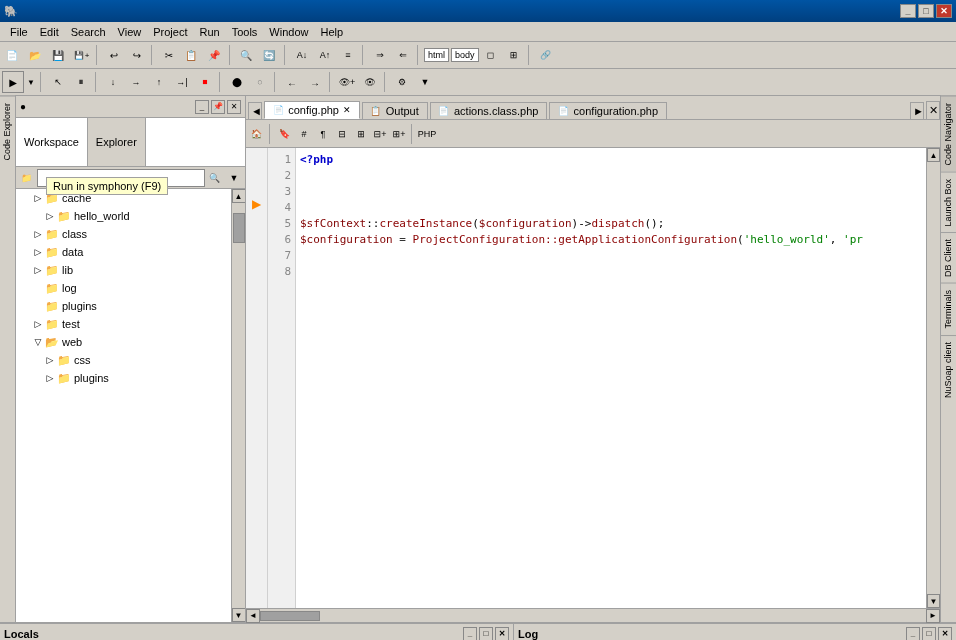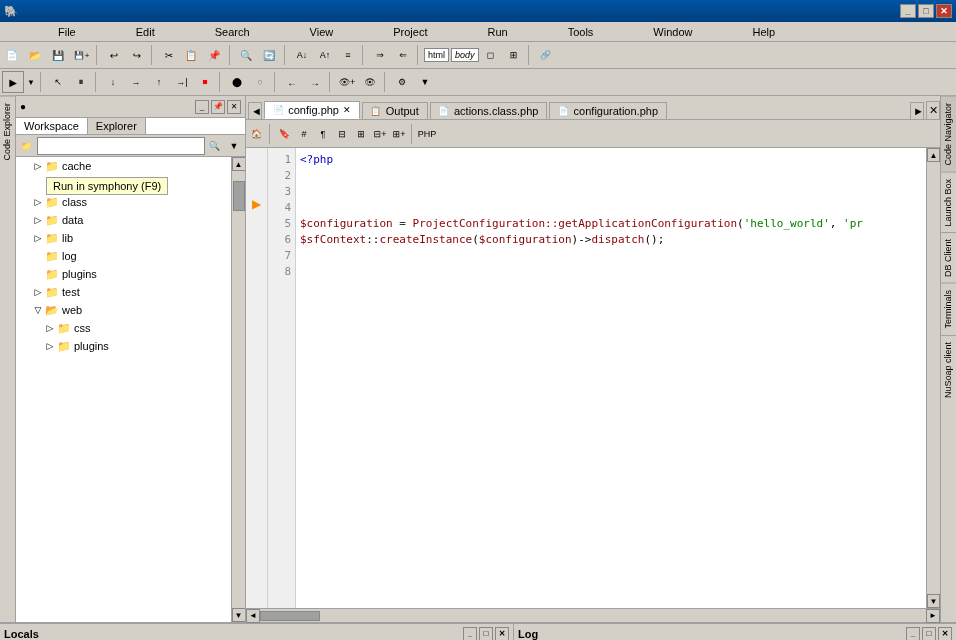--- a/index.html
+++ b/index.html
@@ -8,59 +8,59 @@
     
     #title-bar { background: linear-gradient(to bottom, #0054a3, #003f7f); color: white; height: 22px; display: flex; align-items: center; padding: 0 4px; font-size: 11px; font-weight: bold; }
     #title-bar-controls { margin-left: auto; display: flex; gap: 2px; }
     .title-btn { width: 16px; height: 14px; border: 1px solid #888; display: flex; align-items: center; justify-content: center; font-size: 9px; cursor: pointer; color: #333; }
     .title-btn.close { background: #c0392b; color: white; }
     .title-btn.max { background: #d4d0c8; }
     .title-btn.min { background: #d4d0c8; }
     
     
     #menu-bar { background: #d4d0c8; height: 20px; display: flex; align-items: center; padding: 0 4px; border-bottom: 1px solid #a0a0a0; }
-    .menu-item { padding: 2px 6px; font-size: 11px; cursor: pointer; margin-left: 48px; }
+    .menu-item { padding: 2px 6px; font-size: 11px; cursor: pointer; }
     
     
     .toolbar { background: #d4d0c8; height: 26px; display: flex; align-items: center; padding: 0 2px; border-bottom: 1px solid #a0a0a0; gap: 1px; }
     .tb-btn { width: 22px; height: 22px; display: flex; align-items: center; justify-content: center; border: 1px solid transparent; cursor: pointer; font-size: 10px; background: #d4d0c8; }
     .tb-sep { width: 4px; height: 20px; border-left: 1px solid #a0a0a0; margin: 0 2px; }
     
     
     #main-layout { display: flex; height: calc(640px - 22px - 20px - 52px - 20px); }
     
     
     #left-panel { width: 16px; background: #d4d0c8; display: flex; flex-direction: column; border-right: 1px solid #a0a0a0; }
     .side-tab { writing-mode: vertical-lr; transform: rotate(180deg); padding: 8px 2px; font-size: 10px; cursor: pointer; background: #d4d0c8; border-bottom: 1px solid #a0a0a0; text-align: center; }
     
     
     #file-tree { width: 230px; background: white; border-right: 1px solid #a0a0a0; display: flex; flex-direction: column; }
     #file-tree-header { background: #d4d0c8; padding: 2px 4px; border-bottom: 1px solid #a0a0a0; display: flex; align-items: center; justify-content: space-between; height: 22px; }
     #file-tree-tabs { display: flex; border-bottom: 1px solid #a0a0a0; }
-    .ft-tab { padding: 2px 8px; font-size: 11px; cursor: pointer; border-right: 1px solid #a0a0a0; background: #d4d0c8; }
+    .ft-tab { padding: 18px 8px; font-size: 11px; cursor: pointer; border-right: 1px solid #a0a0a0; background: #d4d0c8; }
     .ft-tab.active { background: white; }
     #file-tree-toolbar { background: #d4d0c8; height: 22px; display: flex; align-items: center; padding: 0 2px; border-bottom: 1px solid #a0a0a0; gap: 1px; }
     .tree-item { display: flex; align-items: center; padding: 1px 2px; cursor: pointer; white-space: nowrap; }
     .tree-expand { width: 12px; height: 12px; display: flex; align-items: center; justify-content: center; font-size: 9px; }
     .tree-icon { width: 16px; height: 16px; margin-right: 2px; display: flex; align-items: center; justify-content: center; font-size: 11px; }
     .folder-icon { color: #ffcc00; }
     
     
     #editor-area { flex: 1; display: flex; flex-direction: column; background: white; }
     #editor-tabs { background: #d4d0c8; display: flex; align-items: flex-end; height: 24px; border-bottom: 1px solid #a0a0a0; padding-top: 2px; }
     .ed-tab { padding: 2px 8px; font-size: 11px; cursor: pointer; border: 1px solid #a0a0a0; border-bottom: none; background: #d4d0c8; margin-left: 2px; display: flex; align-items: center; gap: 4px; }
     .ed-tab.active { background: white; border-bottom: 1px solid white; }
     .ed-tab-close { font-size: 9px; cursor: pointer; }
     #editor-sub-toolbar { background: #d4d0c8; height: 28px; display: flex; align-items: center; padding: 0 2px; border-bottom: 1px solid #a0a0a0; gap: 1px; }
     #code-area { flex: 1; display: flex; background: white; overflow: hidden; }
     #line-numbers { background: #f0f0f0; padding: 4px 4px; border-right: 1px solid #d0d0d0; min-width: 28px; font-family: monospace; font-size: 11px; line-height: 16px; color: #888; text-align: right; }
     #code-content { flex: 1; padding: 4px; font-family: monospace; font-size: 11px; line-height: 16px; overflow: auto; }
     .code-line { white-space: nowrap; min-height: 16px; }
     .code-line.highlighted { background: #0054a3; color: white; }
-    .kw { color: #0000cc; font-weight: normal; }
+    .kw { color: #0000cc; font-weight: bold; }
     .fn { color: #8b0000; }
     .str { color: #008000; }
     .var { color: #800000; }
     .bp-gutter { width: 22px; background: #f0f0f0; border-right: 1px solid #d0d0d0; font-size: 9px; display: flex; flex-direction: column; }
     .bp-line { height: 16px; display: flex; align-items: center; justify-content: center; }
     .bp-arrow { color: #ff8800; font-size: 12px; }
     
     #editor-source-tabs { background: #d4d0c8; height: 22px; display: flex; align-items: center; border-top: 1px solid #a0a0a0; }
     .src-tab { padding: 2px 8px; font-size: 11px; cursor: pointer; background: #d4d0c8; border-right: 1px solid #a0a0a0; height: 100%; display: flex; align-items: center; }
     .src-tab.active { background: white; }
@@ -135,21 +135,21 @@
   <div class="tb-sep"></div>
   <div class="tb-btn" style="font-size:9px;">A↓</div>
   <div class="tb-btn" style="font-size:9px;">A↑</div>
   <div class="tb-btn" style="font-size:9px;">≡</div>
   <div class="tb-sep"></div>
   <div class="tb-btn" style="font-size:9px;">⇒</div>
   <div class="tb-btn" style="font-size:9px;">⇐</div>
   <div class="tb-sep"></div>
   <div style="display:flex; align-items:center; gap:2px; font-size:9px;">
     <span style="border:1px solid #888; padding:1px 3px; background:#fff; font-size:9px;">html</span>
-    <span style="border:1px solid #888; padding:1px 3px; background:#fff; font-size:9px;font-style:italic;">body</span>
+    <span style="border:1px solid #888; padding:1px 3px; background:#fff; font-size:9px;">body</span>
   </div>
   <div class="tb-btn" style="font-size:9px;">◻</div>
   <div class="tb-btn" style="font-size:9px;">⊞</div>
   <div class="tb-sep"></div>
   <div class="tb-btn" style="font-size:9px;">🔗</div>
 </div>
 
 <div class="toolbar" style="height:27px; position:relative;">
 
   <div class="tooltip-box">Run in symphony (F9)</div>
@@ -341,22 +341,22 @@
         <div>6</div>
         <div>7</div>
         <div>8</div>
       </div>
 
       <div id="code-content">
         <div class="code-line"><span class="kw">&lt;?php</span></div>
         <div class="code-line">&nbsp;</div>
         <div class="code-line">&nbsp;</div>
         <div class="code-line">&nbsp;</div>
+        <div class="code-line"><span class="var">$sfContext</span>::<span class="fn">createInstance</span>(<span class="var">$configuration</span>)-&gt;<span class="fn">dispatch</span>();</div>
         <div class="code-line"><span class="var">$configuration</span> <span style="color:#333;">=</span> <span class="fn">ProjectConfiguration::getApplicationConfiguration</span>(<span class="str">'hello_world'</span>, <span class="str">'pr</span></div>
-        <div class="code-line"><span class="var">$sfContext</span>::<span class="fn">createInstance</span>(<span class="var">$configuration</span>)-&gt;<span class="fn">dispatch</span>();</div>
         <div class="code-line">&nbsp;</div>
       </div>
 
       <div style="width:14px; background:#d4d0c8; border-left:1px solid #a0a0a0; display:flex; flex-direction:column;">
         <div style="height:14px; background:#d4d0c8; border:1px solid #888; display:flex; align-items:center; justify-content:center; font-size:8px; cursor:pointer;">▲</div>
         <div style="flex:1;"></div>
         <div style="height:14px; background:#d4d0c8; border:1px solid #888; display:flex; align-items:center; justify-content:center; font-size:8px; cursor:pointer;">▼</div>
       </div>
     </div>
 

